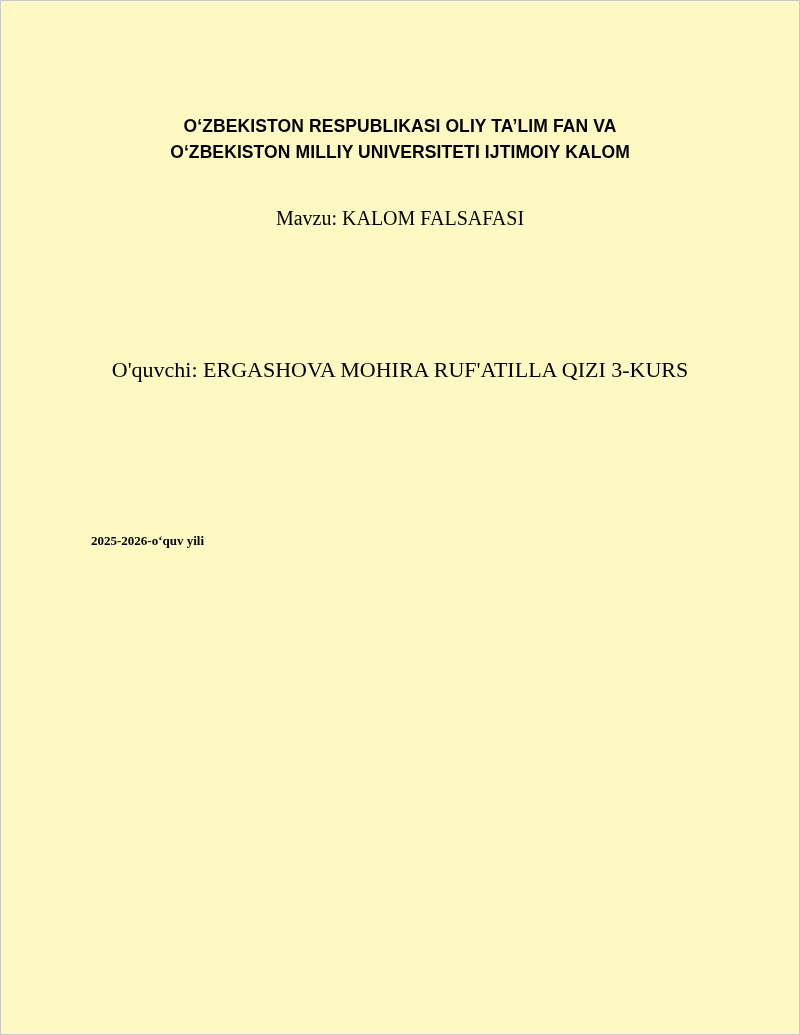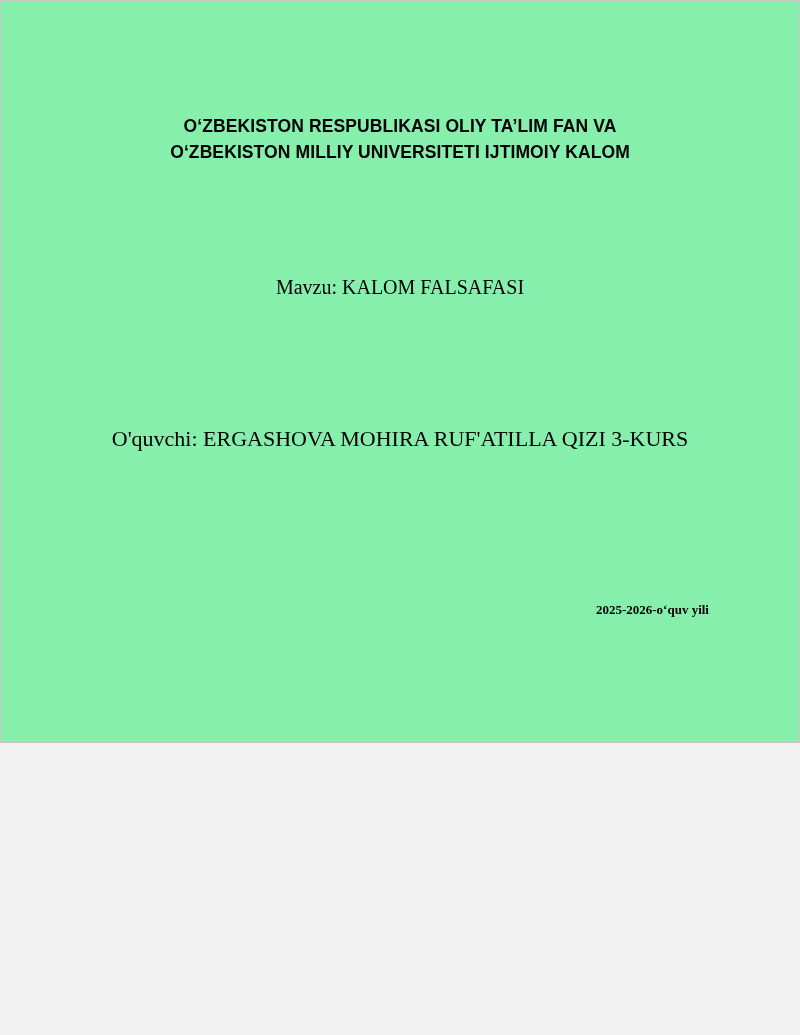--- a/index.html
+++ b/index.html
@@ -10,22 +10,22 @@
   body {
     width: 800px;
     height: 1035px;
     font-family: "Liberation Serif", serif;
     color: #000;
   }
   .page {
     position: relative;
     box-sizing: border-box;
     width: 800px;
-    height: 743px;
-    background: #86efac;
+    height: 1035px;
+    background: #fef9c3;
     border: 1px solid #c9c9c9;
     padding: 0;
     overflow: hidden;
   }
   .content {
     position: absolute;
     left: 90px;
     right: 90px;
     top: 0;
     bottom: 0;
@@ -47,34 +47,34 @@
     text-align: center;
   }
   .doc-title {
     font-family: "Liberation Serif", serif;
     font-weight: bold;
     font-size: 62px;
     letter-spacing: 1px;
     line-height: 1.1;
   }
   .subject-block {
-    margin-top: 110px;
+    margin-top: 41px;
     text-align: center;
     font-size: 20px;
     font-family: "Liberation Serif", serif;
   }
   .author-block {
     margin-top: 127px;
     text-align: center;
     font-size: 22px;
     font-family: "Liberation Serif", serif;
   }
   .year-block {
     margin-top: 150px;
-    text-align: right;
+    text-align: left;
     font-size: 13px;
     font-weight: bold;
     font-family: "Liberation Serif", serif;
   }
 </style>
 </head>
 <body>
 
 <div class="page">
   <div class="content">

